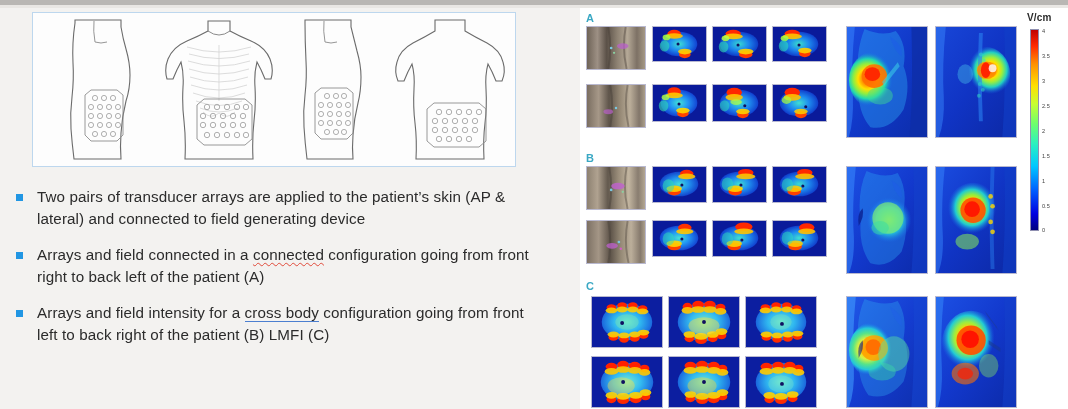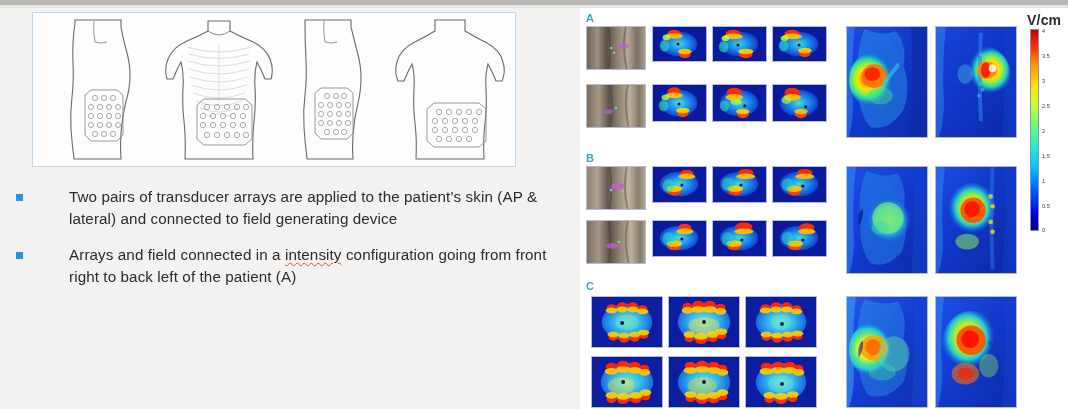--- a/index.html
+++ b/index.html
@@ -65,21 +65,20 @@
     background: #2196e3;
     margin: 8px 14px 0 8px;
     flex: 0 0 auto;
   }
   .bullet-text {
     font-size: 15.2px;
     line-height: 1.42;
     color: #2b2b2b;
     letter-spacing: .1px;
     max-width: 498px;
-    margin-left: 32px;
   }
   .sp-err {
     text-decoration: underline;
     text-decoration-style: wavy;
     text-decoration-color: #e04a3a;
     text-decoration-thickness: 1px;
     text-underline-offset: 2px;
   }
   .gr-err {
     border-bottom: 1.6px solid #4c7fd0;
@@ -107,21 +106,21 @@
   }
   .tile-svg { display: block; width: 100%; height: 100%; }
 
   
   #colorbar-wrap {
     position: absolute; left: 447px; top: 4px;
     width: 40px; height: 230px;
   }
   #cb-title {
     position: absolute; left: 0px; top: 0px;
-    font-size: 14px; color: #2b2b2b;
+    font-size: 10px; color: #2b2b2b;
     font-weight: bold;
     letter-spacing: .2px;
   }
   #cb-bar {
     position: absolute; left: 3px; top: 17px;
     width: 9px; height: 202px;
     border: 1px solid #8f8fb0;
     box-sizing: border-box;
     background: linear-gradient(to top,
       #00007f 0%,
@@ -314,24 +313,30 @@
       <div class="bullet-row">
         <div class="bullet-mark"></div>
         <div class="bullet-text">
           <span>Two pairs of transducer arrays are applied to the patient’s skin (AP &amp; lateral) and connected to field generating device</span>
         </div>
       </div>
 
       <div class="bullet-row">
         <div class="bullet-mark"></div>
         <div class="bullet-text">
-          <span>Arrays and field connected in a </span><span class="sp-err">intensity</span><span> configuration going from front right to back left of the patient (A)</span>
+          <span>Arrays and field connected in a </span><span class="sp-err">connected</span><span> configuration going from front right to back left of the patient (A)</span>
         </div>
       </div>
 
+      <div class="bullet-row">
+        <div class="bullet-mark"></div>
+        <div class="bullet-text">
+          <span>Arrays and field intensity for a </span><span class="gr-err">cross body</span><span> configuration going from front left to back right of the patient (B) LMFI (C)</span>
+        </div>
+      </div>
     </div>
   </div>
 
   <div id="right-pane">
 
     <div class="panel-label" style="left:6px; top:4px;">A</div>
 
     <div class="img-tile" style="left:6px; top:18px; width:60px; height:44px;">
       <svg class="tile-svg" viewBox="0 0 60 44" preserveAspectRatio="none">
         <defs>

